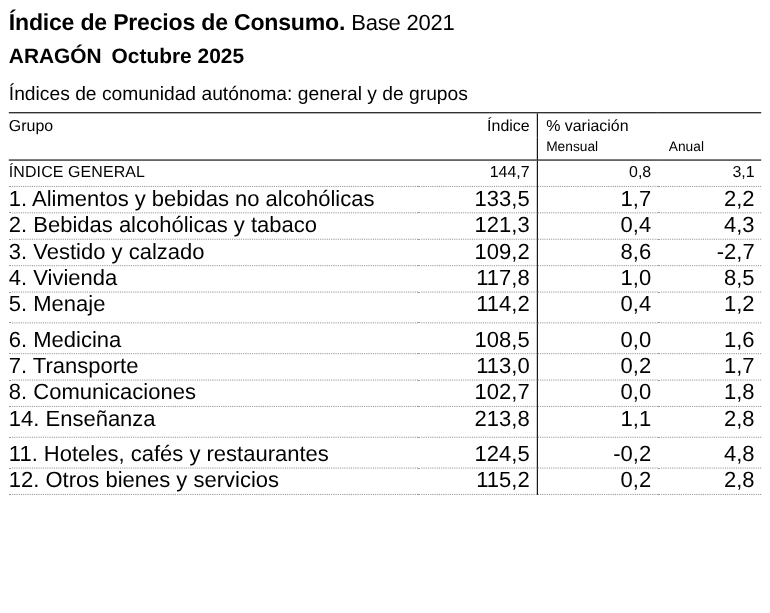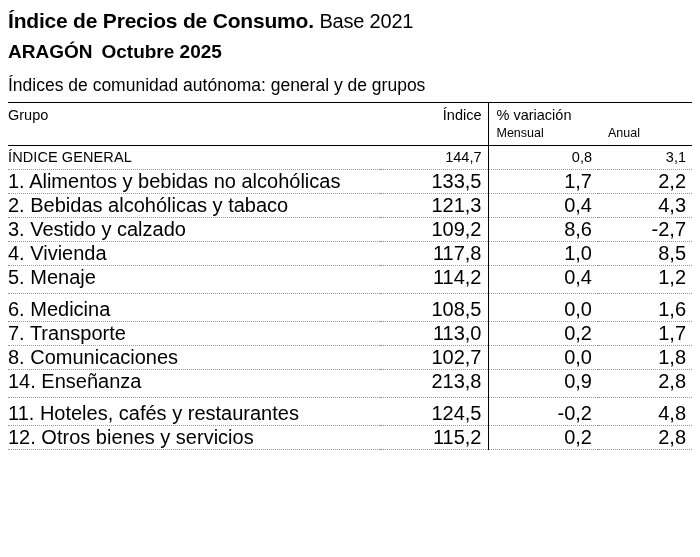--- a/index.html
+++ b/index.html
@@ -214,21 +214,21 @@
       </tr>
       <tr>
         <td class="grupo">8. Comunicaciones</td>
         <td class="num">102,7</td>
         <td class="num vline-left">0,0</td>
         <td class="num">1,8</td>
       </tr>
       <tr class="gap-after">
         <td class="grupo">14. Enseñanza</td>
         <td class="num">213,8</td>
-        <td class="num vline-left">0,9</td>
+        <td class="num vline-left">1,1</td>
         <td class="num">2,8</td>
       </tr>
       <tr class="gap-before">
         <td class="grupo">11. Hoteles, cafés y restaurantes</td>
         <td class="num">124,5</td>
         <td class="num vline-left">-0,2</td>
         <td class="num">4,8</td>
       </tr>
       <tr>
         <td class="grupo">12. Otros bienes y servicios</td>

